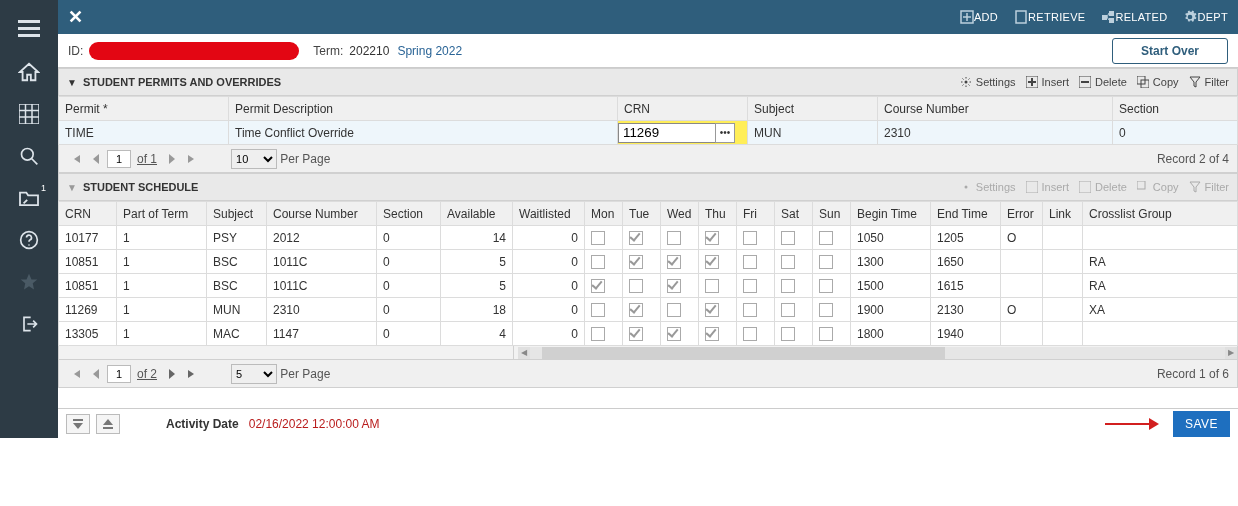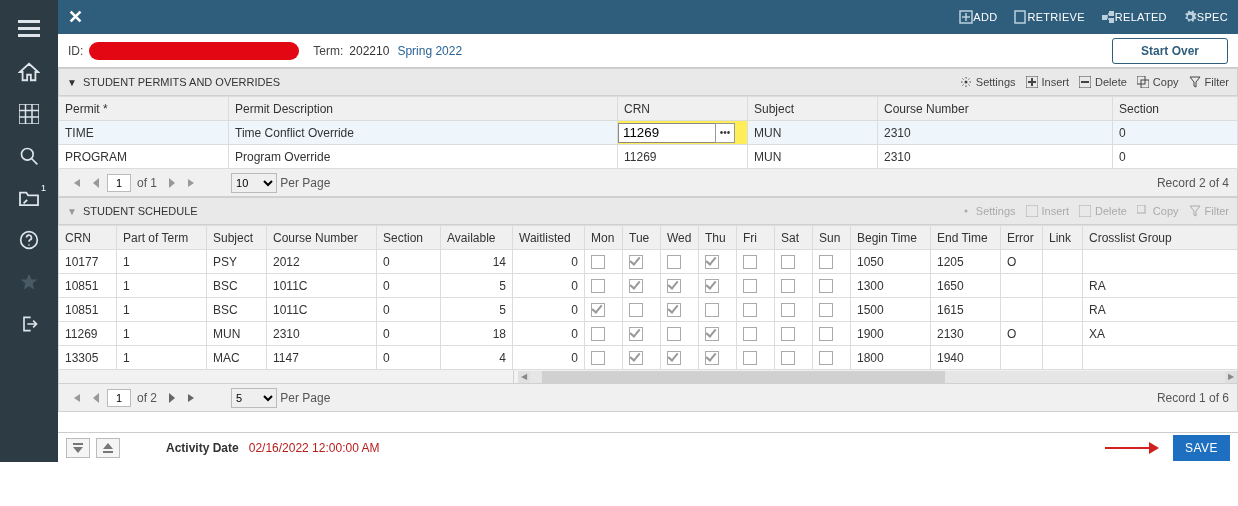--- a/index.html
+++ b/index.html
@@ -19,39 +19,39 @@
 .topbar .btn svg { fill: #bcd0dd; }
 .keybar { background: #fff; border-bottom: 1px solid #ccc; height: 34px; display: flex; align-items: center; padding: 0 10px; }
 .keybar .lbl { color: #444; margin-right: 6px; }
 .keybar .redact { width: 210px; height: 18px; background: #e30613; border-radius: 10px; margin-right: 14px; }
 .keybar .termlink { color: #2a6496; margin-left: 8px; }
 .keybar .spacer { flex: 1; }
 .startover { border: 1px solid #2f5e7c; color: #2f5e7c; padding: 5px 28px; border-radius: 3px; cursor: pointer; font-weight: bold; }
 .section-header { background: #e9e9e9; border: 1px solid #d0d0d0; height: 28px; display: flex; align-items: center; padding: 0 8px; }
 .section-header.dim { color: #999; }
 .section-header .tri { margin-right: 6px; cursor: pointer; font-size: 10px; }
-.section-header .sh-title { font-weight: normal; font-size: 11px; }
+.section-header .sh-title { font-weight: bold; font-size: 11px; }
 .section-header .spacer { flex: 1; }
 .section-header .tool { margin-left: 10px; display: flex; align-items: center; gap: 4px; cursor: pointer; font-size: 11px; color: #444; }
 .section-header.dim .tool { color: #aaa; }
 .section-header .tool svg { fill: currentColor; }
 .grid { border-collapse: collapse; width: 100%; }
 .grid th, .grid td { border: 1px solid #dcdcdc; text-align: left; padding: 3px 6px; height: 24px; font-size: 12px; color: #333; background: #fff; }
 .grid th { background: #f0f0f0; font-weight: normal; }
 .grid tr.sel td { background: #eef6fb; }
 .crn-input { width: 98px; height: 20px; border: 1px solid #888; padding: 0 4px; background: #fff; }
 .crn-hl { background: #ffee58 !important; position: relative; padding: 0 !important; }
 .crn-wrap { display: flex; align-items: center; height: 100%; }
 .crn-lookup { width: 20px; height: 20px; border: 1px solid #999; display: flex; align-items: center; justify-content: center; cursor: pointer; background: #fff; margin-left: -1px; font-size: 10px; }
 .pager { background: #f0f0f0; border: 1px solid #d0d0d0; border-top: none; height: 28px; display: flex; align-items: center; padding: 0 8px; font-size: 12px; color: #555; }
 .pager .navbtns { display: flex; align-items: center; gap: 2px; }
 .pager .pgbtn { width: 18px; height: 18px; display: flex; align-items: center; justify-content: center; cursor: pointer; color: #999; }
 .pager .pgbtn svg { fill: currentColor; }
 .pager .pginput { width: 24px; height: 18px; border: 1px solid #bbb; text-align: center; font-size: 11px; }
-.pager .oftxt { margin: 0 4px; }
+.pager .oftxt { margin: 0 4px; text-decoration: underline; }
 .pager .perpage { margin-left: 30px; }
 .pager .perpage select { height: 20px; width: 46px; border: 1px solid #bbb; font-size: 11px; }
 .pager .spacer { flex: 1; }
 .sched-scroll { overflow-x: hidden; }
 .sched-table { table-layout: fixed; }
 .sched-table td, .sched-table th { white-space: nowrap; overflow: hidden; }
 .daychk { width: 14px; height: 14px; border: 1px solid #aaa; display: inline-block; vertical-align: middle; position: relative; }
 .daychk.on::after { content: ""; position: absolute; left: 2px; top: -1px; width: 4px; height: 8px; border: solid #999; border-width: 0 2px 2px 0; transform: rotate(40deg); }
 .day-cell { text-align: center; }
 .rightnum { text-align: right !important; }
@@ -158,21 +158,21 @@
             <rect x="8" y="8" width="5" height="5" fill="#bcd0dd"></rect>
             <line x1="6" y1="7" x2="8" y2="3" stroke="#bcd0dd"></line>
             <line x1="6" y1="7" x2="8" y2="10" stroke="#bcd0dd"></line>
           </svg>
           <span>RELATED</span>
         </div>
       <div class="btn">
           <svg width="14" height="14" viewBox="0 0 24 24">
             <path d="M12 8a4 4 0 1 0 0 8 4 4 0 0 0 0-8zm9 4l2 1-1 3-2-1a8 8 0 0 1-2 2l1 2-3 1-1-2a8 8 0 0 1-3 0l-1 2-3-1 1-2a8 8 0 0 1-2-2l-2 1-1-3 2-1a8 8 0 0 1 0-3l-2-1 1-3 2 1a8 8 0 0 1 2-2l-1-2 3-1 1 2a8 8 0 0 1 3 0l1-2 3 1-1 2a8 8 0 0 1 2 2l2-1 1 3-2 1a8 8 0 0 1 0 3z" fill="#bcd0dd"></path>
           </svg>
-          <span>SPEC</span>
+          <span>DEPT</span>
         </div>
     </div>
 
     <div class="keybar">
       <span class="lbl">ID:</span>
       <div class="redact"></div>
       <span class="lbl">Term:</span>
       <span>202210</span>
       <span class="termlink">Spring 2022</span>
       <div class="spacer"></div>
@@ -242,28 +242,20 @@
       <tbody id="permits-body">
           <tr class="sel">
             <td>TIME</td>
             <td>Time Conflict Override</td>
             <td class="crn-hl">
               <div class="crn-wrap">
                 <input class="crn-input" value="11269" style="">
                 <div class="crn-lookup">•••</div>
               </div>
             </td>
-            <td>MUN</td>
-            <td>2310</td>
-            <td>0</td>
-          </tr>
-          <tr>
-            <td>PROGRAM</td>
-            <td>Program Override</td>
-            <td>11269</td>
             <td>MUN</td>
             <td>2310</td>
             <td>0</td>
           </tr>
         </tbody>
     </table>
 
     <div class="pager">
       <div class="navbtns">
         <div class="pgbtn">

